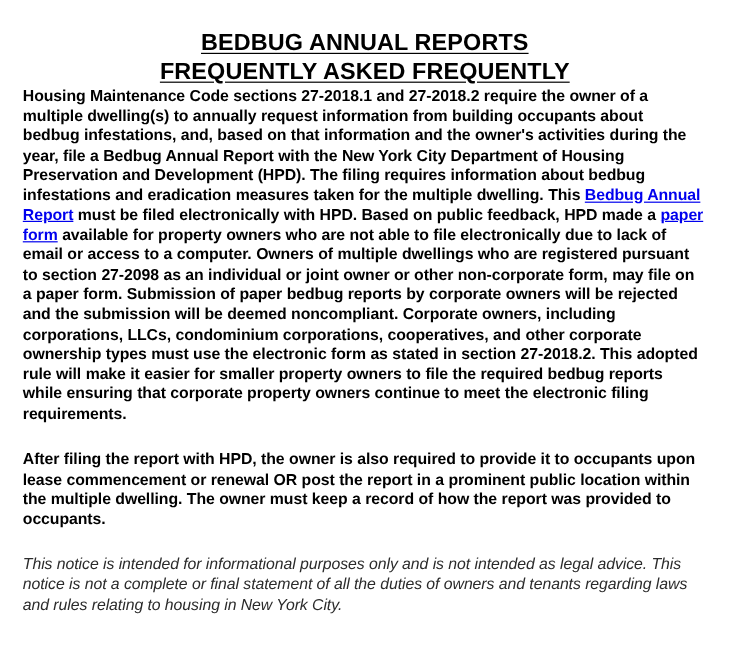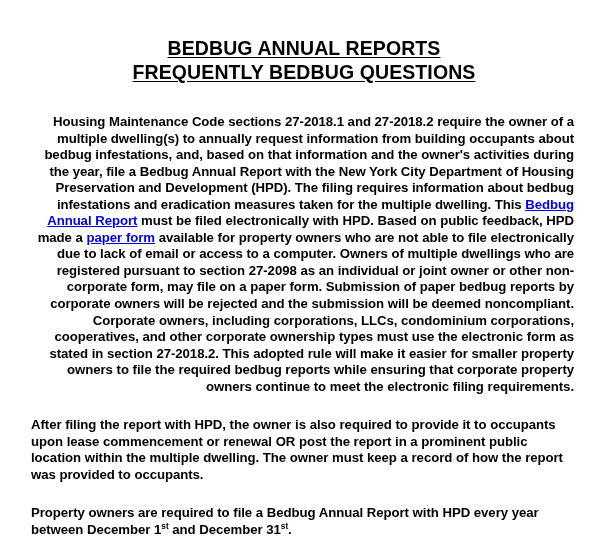--- a/index.html
+++ b/index.html
@@ -13,21 +13,21 @@
     font-family: "Liberation Sans", sans-serif;
     color: #000000;
     overflow: hidden;
   }
   .page {
     position: relative;
     width: 608px;
     height: 543px;
     background: #ffffff;
     box-sizing: border-box;
-    padding: 12px;
+    padding: 0;
   }
   .doc-title {
     text-align: center;
     font-weight: bold;
     font-size: 19.5px;
     line-height: 24px;
     letter-spacing: 0.1px;
     margin: 0;
     padding-top: 24px;
   }
@@ -44,22 +44,20 @@
   p.para {
     font-weight: bold;
     font-size: 13.2px;
     line-height: 16.55px;
     margin: 0;
     text-align: left;
     letter-spacing: -0.06px;
     word-spacing: 0.1px;
   }
   p.para.first {
-    margin-top: 30px;
-    text-align: right;
   }
   p.para.spaced {
     margin-top: 22px;
   }
   .lnk {
     color: #0000ee;
     text-decoration: underline;
     text-underline-offset: 1px;
   }
   sup.ord {
@@ -78,27 +76,26 @@
     letter-spacing: -0.05px;
   }
 </style>
 </head>
 <body>
 
 <div class="page">
 
   <h1 class="doc-title">
     <span class="title-line"><span>BEDBUG ANNUAL REPORTS</span></span>
-    <span class="title-line"><span>FREQUENTLY BEDBUG QUESTIONS</span></span>
+    <span class="title-line"><span>FREQUENTLY ASKED FREQUENTLY</span></span>
   </h1>
 
   <div class="body-block">
 
     <p class="para first"><span>Housing Maintenance Code sections 27-2018.1 and 27-2018.2 require the owner of a multiple dwelling(s) to annually request information from building occupants about bedbug infestations, and, based on that information and the owner's activities during the year, file a Bedbug Annual Report with the New York City Department of Housing Preservation and Development (HPD).  The filing requires information about bedbug infestations and eradication measures taken for the multiple dwelling. This </span><a class="lnk" href="#">Bedbug Annual Report</a><span> must be filed electronically with HPD.  Based on public feedback, HPD made a </span><a class="lnk" href="#">paper form</a><span> available for property owners who are not able to file electronically due to lack of email or access to a computer. Owners of multiple dwellings who are registered pursuant to section 27-2098 as an individual or joint owner or other non-corporate form, may file on a paper form. Submission of paper bedbug reports by corporate owners will be rejected and the submission will be deemed noncompliant. Corporate owners, including corporations, LLCs, condominium corporations, cooperatives, and other corporate ownership types must use the electronic form as stated in section 27-2018.2.  This adopted rule will make it easier for smaller property owners to file the required bedbug reports while ensuring that corporate property owners continue to meet the electronic filing requirements.</span></p>
 
     <p class="para spaced"><span>After filing the report with HPD, the owner is also required to provide it to occupants upon lease commencement or renewal OR post the report in a prominent public location within the multiple dwelling.  The owner must keep a record of how the report was provided to occupants.</span></p>
 
-    <p class="para spaced"><span>Property owners are required to file a Bedbug Annual Report with HPD every year between December 1</span><sup class="ord">st</sup><span> and December 31</span><sup class="ord">st</sup><span>.</span></p>
 
     <p class="disclaimer"><span>This notice is intended for informational purposes only and is not intended as legal advice.  This notice is not a complete or final statement of all the duties of owners and tenants regarding laws and rules relating to housing in New York City.</span></p>
 
   </div>
 </div>
 
 </body></html>

